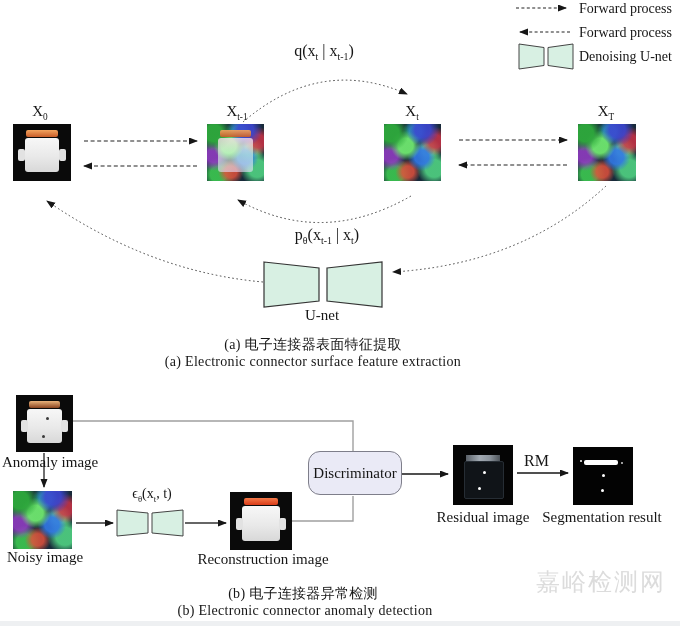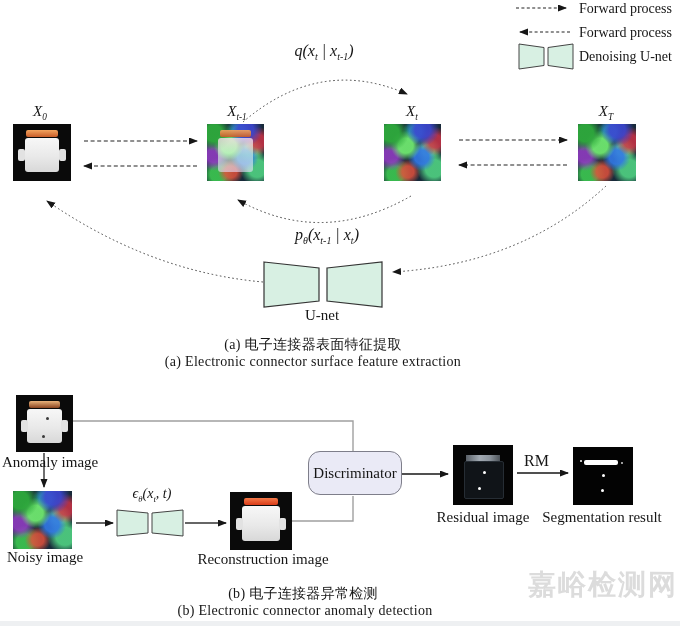--- a/index.html
+++ b/index.html
@@ -3,21 +3,21 @@
 <meta charset="utf-8">
 <style>
   html,body{margin:0;padding:0;background:#ffffff;}
   #canvas{
     position:relative;width:680px;height:629px;background:#ffffff;overflow:hidden;
     font-family:"Liberation Serif","DejaVu Serif",serif;color:#161616;
   }
   .abs{position:absolute;}
   .lbl{position:absolute;font-size:15px;white-space:nowrap;color:#161616;}
   .ctr{transform:translateX(-50%);}
-  .math{font-style:italic;}
+  .math{}
   sub{font-size:62%;line-height:0;}
   svg.overlay{position:absolute;left:0;top:0;pointer-events:none;}
   
   .tile{position:absolute;background:#0a0a0a;overflow:hidden;}
   .cap{position:absolute;left:23%;top:10%;width:54%;height:13%;border-radius:2px;
        background:linear-gradient(180deg,#f2a35e,#c85c28);}
   .cap.dark{background:linear-gradient(180deg,#e9b27a,#8a4420);}
   .cap.bright{background:linear-gradient(180deg,#f47a4a,#d93b18);}
   .cbody{position:absolute;left:20%;top:24%;width:60%;height:60%;border-radius:3px;
        background:linear-gradient(180deg,#f7f7f7 0%,#e9e9e9 55%,#d8d8d8 100%);}
@@ -48,22 +48,22 @@
     background:#101418;border:1px solid #262d34;border-radius:2px;}
   .seg-bar{position:absolute;left:18%;top:22%;width:57%;height:9%;background:#ffffff;border-radius:2px;}
   
   .disc-box{position:absolute;background:#eaeaf6;border:1.5px solid #7e7e8a;border-radius:12px;
     display:flex;align-items:center;justify-content:center;}
   
   .legend-text{position:absolute;font-size:14px;white-space:nowrap;}
   
   .cap-line{position:absolute;font-size:14px;white-space:nowrap;transform:translateX(-50%);letter-spacing:.3px;}
   
-  .wm1{position:absolute;font-size:28px;font-weight:bold;color:#dcdcdc;letter-spacing:2px;
-    font-family:"Liberation Sans","DejaVu Sans",sans-serif;white-space:nowrap;}
+  .wm1{position:absolute;font-size:24px;font-weight:normal;color:#dcdcdc;letter-spacing:2px;
+    font-family:"Liberation Sans","DejaVu Sans",sans-serif;white-space:nowrap;margin-left:8px;}
   .wm2{position:absolute;font-size:17px;font-style:italic;color:#d6d6d6;letter-spacing:1px;
     font-family:"Liberation Sans","DejaVu Sans",sans-serif;white-space:nowrap;}
   .bottom-strip{position:absolute;left:0;top:621px;width:680px;height:5px;background:#eef0f2;}
 </style>
 </head>
 <body>
 
 <div id="canvas">
 
   <svg class="overlay" width="680" height="629" viewBox="0 0 680 629">

